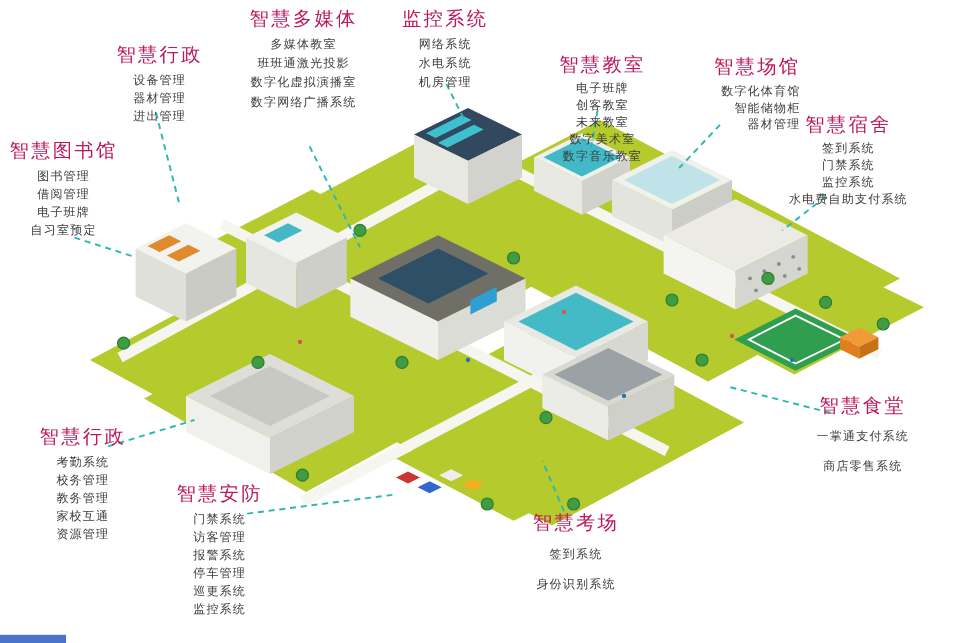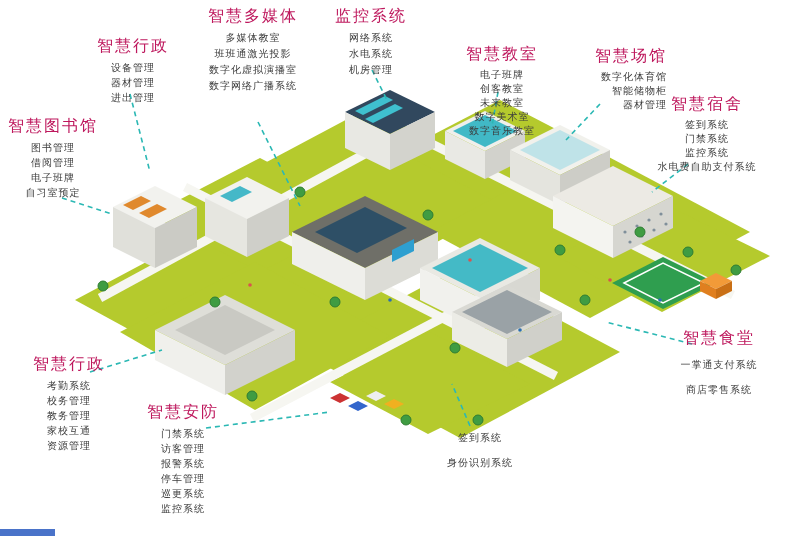--- a/index.html
+++ b/index.html
@@ -258,20 +258,21 @@
     <div class="group-title">智慧安防</div>
     <div class="group-item">门禁系统</div>
     <div class="group-item">访客管理</div>
     <div class="group-item">报警系统</div>
     <div class="group-item">停车管理</div>
     <div class="group-item">巡更系统</div>
     <div class="group-item">监控系统</div>
   </div>
 
   <div class="label-group spaced" style="left:424px;top:426px;width:112px;">
+    <div class="group-title">智慧考场</div>
     <div class="group-item">签到系统</div>
     <div class="group-item">身份识别系统</div>
   </div>
 
   <div class="label-group spaced" style="left:640px;top:328px;width:158px;">
     <div class="group-title">智慧食堂</div>
     <div class="group-item">一掌通支付系统</div>
     <div class="group-item">商店零售系统</div>
   </div>
 

